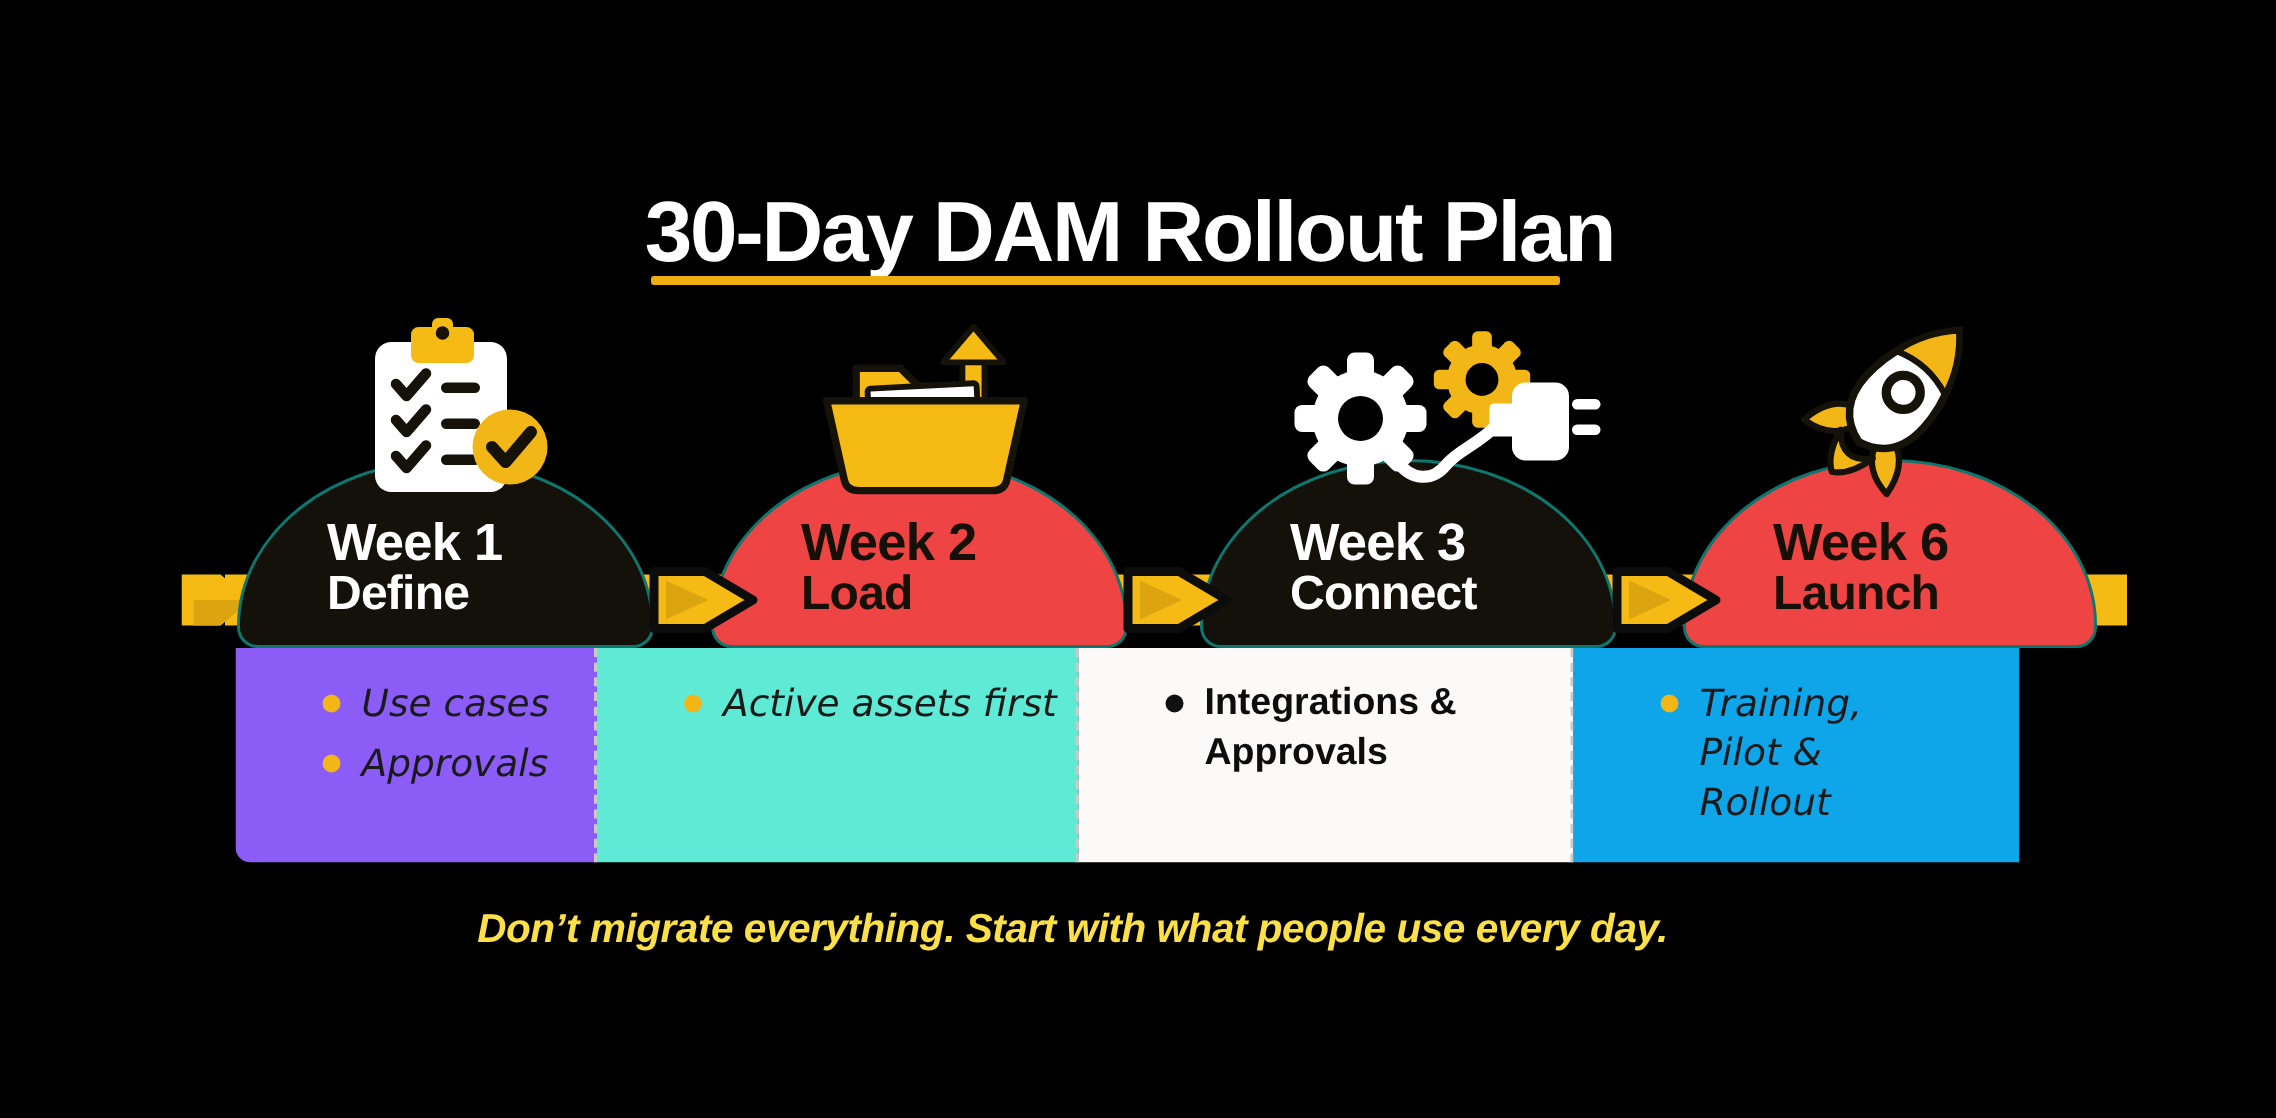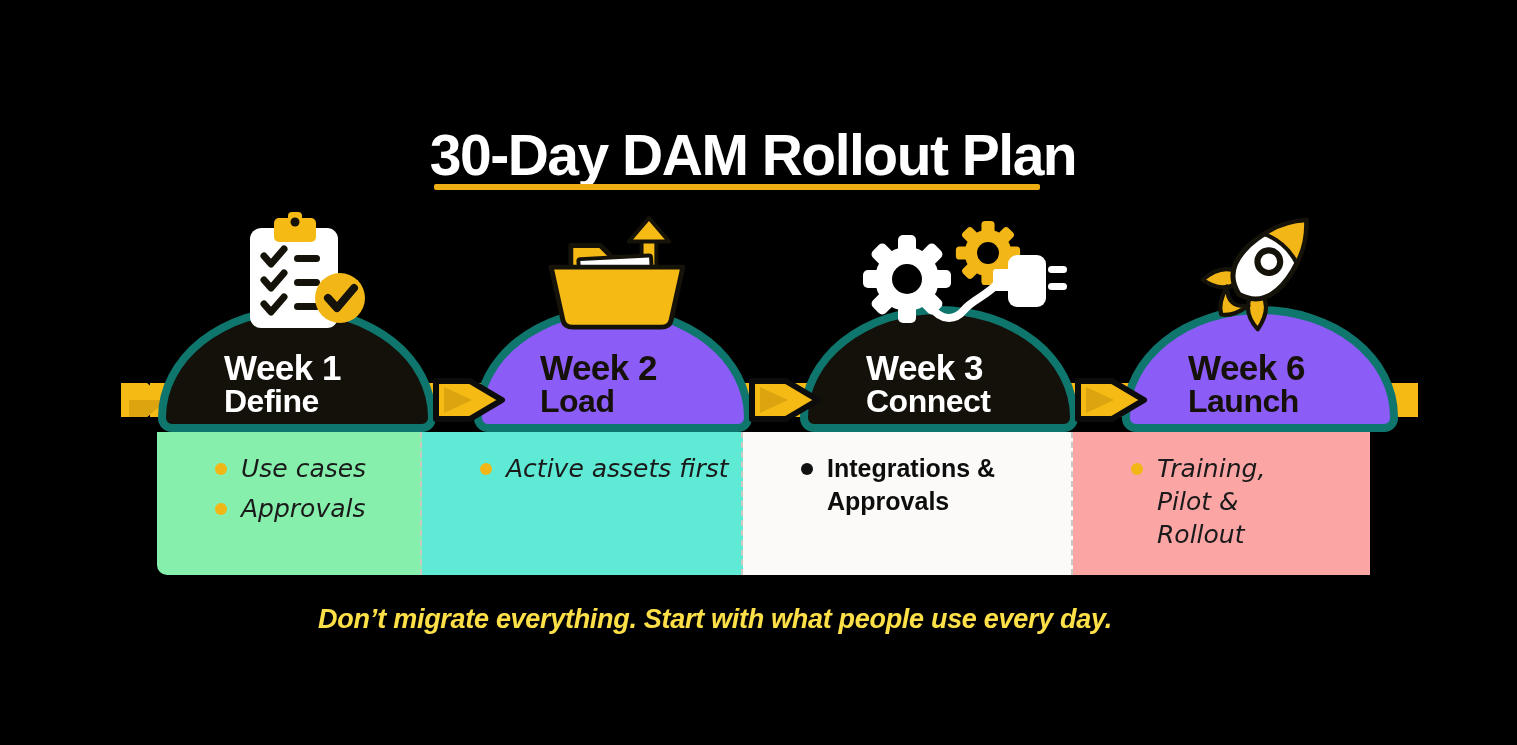--- a/index.html
+++ b/index.html
@@ -9,24 +9,24 @@
   .title{position:absolute;left:0;top:106px;width:1474px;text-align:center;color:#fff;
          font-size:57px;font-weight:800;letter-spacing:-1.5px;margin:16px;}
   .title-underline{position:absolute;left:434px;top:184px;width:606px;height:6px;
          background:#EFAF12;border-radius:2px;}
   
   .band{position:absolute;left:150px;top:383px;width:1268px;height:34px;background:#F6BA15;z-index:0;}
   .ribbon-tip{position:absolute;left:121px;top:381px;z-index:0;}
   .chevron{position:absolute;z-index:4;}
   
   .dome{position:absolute;top:306px;width:278px;height:126px;box-sizing:border-box;
-        border:8px solid #0f766e;border-radius:140px 140px 14px 14px / 112px 112px 14px 14px;
+        border:2px solid #0f766e;border-radius:140px 140px 14px 14px / 112px 112px 14px 14px;
         z-index:2;padding:36px 0 0 58px;}
   .dome-black{background:#14110a;color:#fff;}
-  .dome-yellow{background:#8b5cf6;color:#151008;}
+  .dome-yellow{background:#ef4444;color:#151008;}
   .wk{font-size:35px;font-weight:800;line-height:36px;letter-spacing:-0.5px;}
   .ph{font-size:32px;font-weight:800;line-height:31px;letter-spacing:-0.5px;}
   
   .icon{position:absolute;z-index:3;}
   
   .panel{position:absolute;left:157px;top:432px;width:1243px;height:143px;display:flex;
          border-radius:0 0 10px 10px;overflow:hidden;z-index:1;}
   .col{box-sizing:border-box;padding:20px 0 0 58px;}
   .col-sep{border-right:2px dashed #ccc9c2;}
   ul.list{list-style:none;margin:0;padding:0;}
@@ -139,21 +139,21 @@
       <path d="M43,86 q-16,5 -19,28 q20,-2 26,-17 z" fill="#F2B616" stroke="#15120a" stroke-width="4" stroke-linejoin="round"></path>
       <path d="M77,86 q16,5 19,28 q-20,-2 -26,-17 z" fill="#F2B616" stroke="#15120a" stroke-width="4" stroke-linejoin="round"></path>
       <path d="M60,4 C76,20 85,45 85,66 C85,85 76,97 60,101 C44,97 35,85 35,66 C35,45 44,20 60,4 Z" fill="#fff" stroke="#15120a" stroke-width="5"></path>
       <path d="M60,4 C71,15 78,28 81,41 Q60,33 39,41 C42,28 49,15 60,4 Z" fill="#F2B616" stroke="#15120a" stroke-width="4" stroke-linejoin="round"></path>
       <circle cx="60" cy="58" r="11" fill="#fff" stroke="#15120a" stroke-width="6"></circle>
       <path d="M46,103 q14,16 28,0 q-4,18 -14,24 q-10,-6 -14,-24 z" fill="#F2B616" stroke="#15120a" stroke-width="4" stroke-linejoin="round"></path>
     </g>
   </svg>
 
   <div class="panel">
-    <div class="col col-sep" style="width:265px;background:#86efac">
+    <div class="col col-sep" style="width:241px;background:#8b5cf6">
       <ul class="list">
         <li>
             <span class="dot"></span>
             <span>Use cases</span>
           </li>
         <li>
             <span class="dot"></span>
             <span>Approvals</span>
           </li>
       </ul>
@@ -167,21 +167,21 @@
       </ul>
     </div>
     <div class="col col-sep bold-col" style="width:330px;background:#FBFAF8">
       <ul class="list">
         <li>
             <span class="dot"></span>
             <span class="wrap2">Integrations &amp; Approvals</span>
           </li>
       </ul>
     </div>
-    <div class="col" style="width:297px;background:#fca5a5">
+    <div class="col" style="width:297px;background:#0ea5e9">
       <ul class="list">
         <li>
             <span class="dot"></span>
             <span class="wrap2" style="max-width:170px">Training, Pilot &amp; Rollout</span>
           </li>
       </ul>
     </div>
   </div>
 
   <div class="caption">Don’t migrate everything. Start with what people use every day.</div>

